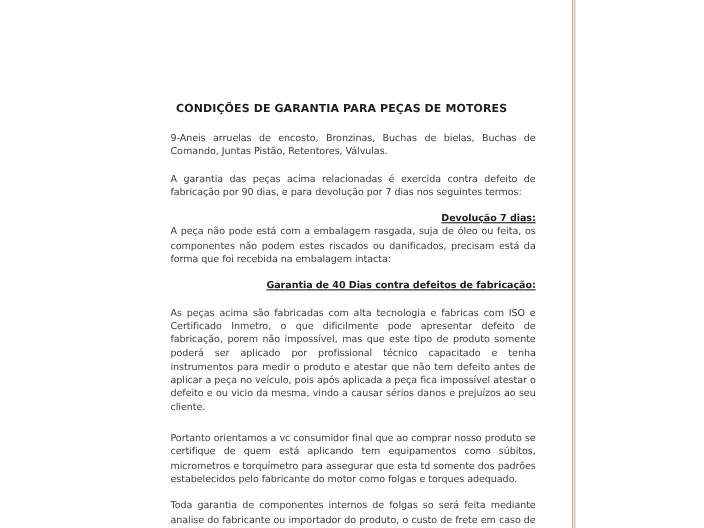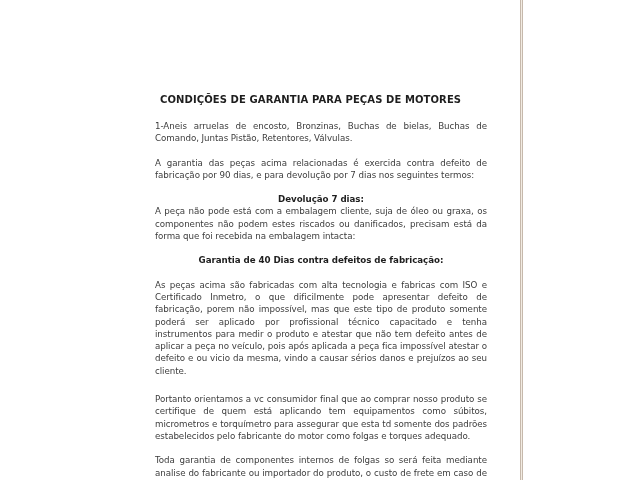--- a/index.html
+++ b/index.html
@@ -49,42 +49,43 @@
     line-height:12px;
     margin-bottom:14px;
     white-space:nowrap;
   }
   p{margin:0 0 12px 0;}
   p.attached{margin-bottom:16px;}
   .subheading{
     font-weight:bold;
     color:var(--title);
     margin-bottom:0;
-    text-align:center;
+    text-align:right;
+    text-decoration:underline;
   }
   .subheading.spaced{margin-bottom:12px;}
 </style>
 </head>
 <body>
 
 <div class="left-rule"></div>
 <div class="right-rule"></div>
 
 <div class="page">
   <div class="content">
 
     <div class="doc-title">CONDIÇÕES DE GARANTIA PARA PEÇAS DE MOTORES</div>
 
-    <p>1-Aneis arruelas de encosto, Bronzinas, Buchas de bielas, Buchas de Comando, Juntas Pistão, Retentores, Válvulas.</p>
+    <p>9-Aneis arruelas de encosto, Bronzinas, Buchas de bielas, Buchas de Comando, Juntas Pistão, Retentores, Válvulas.</p>
 
     <p>A garantia das peças acima relacionadas é exercida contra defeito de fabricação por 90 dias, e para devolução por 7 dias nos seguintes termos:</p>
 
     <p class="subheading">Devolução 7 dias:</p>
 
-    <p>A peça não pode está com a embalagem cliente, suja de óleo ou graxa, os componentes não podem estes riscados ou danificados, precisam está da forma que foi recebida na embalagem intacta:</p>
+    <p>A peça não pode está com a embalagem rasgada, suja de óleo ou feita, os componentes não podem estes riscados ou danificados, precisam está da forma que foi recebida na embalagem intacta:</p>
 
     <p class="subheading spaced">Garantia de 40 Dias contra defeitos de fabricação:</p>
 
     <p class="attached">As peças acima são fabricadas com alta tecnologia e fabricas com ISO e Certificado Inmetro, o que dificilmente pode apresentar defeito de fabricação, porem não impossível, mas que este tipo de produto somente poderá ser aplicado por profissional técnico capacitado e tenha instrumentos para medir o produto e atestar que não tem defeito antes de aplicar a peça no veículo, pois após aplicada a peça fica impossível atestar o defeito e ou vicio da mesma, vindo a causar sérios danos e prejuízos ao seu cliente.</p>
 
     <p>Portanto orientamos a vc consumidor final que ao comprar nosso produto se certifique de quem está aplicando tem equipamentos como súbitos, micrometros e torquímetro para assegurar que esta td somente dos padrões estabelecidos pelo fabricante do motor como folgas e torques adequado.</p>
 
     <p>Toda garantia de componentes internos de folgas so será feita mediante analise do fabricante ou importador do produto, o custo de frete em caso de mal uso será de responsabilidade do comprador.</p>
 
   </div>

